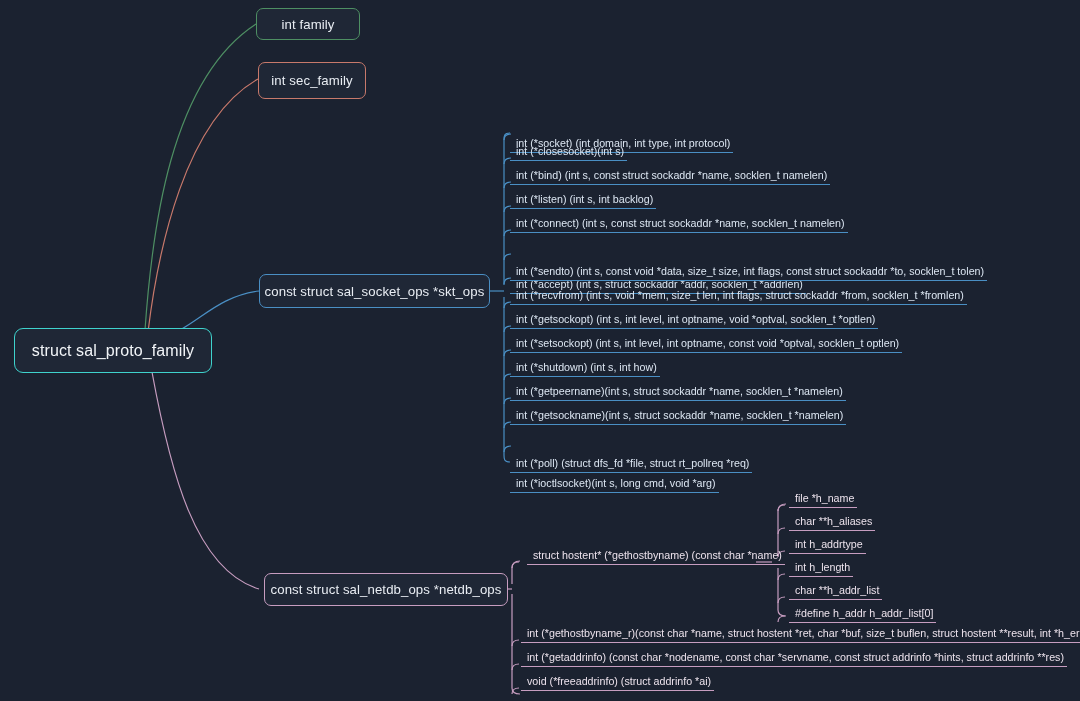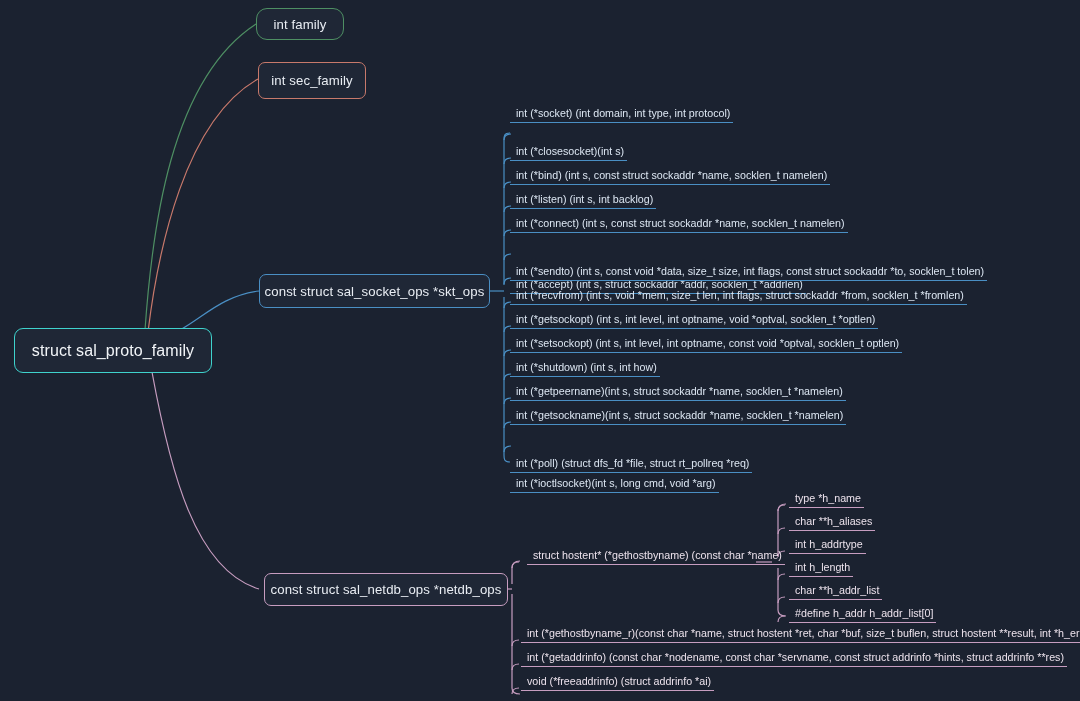--- a/index.html
+++ b/index.html
@@ -108,57 +108,57 @@
       <path d="M778,580 C778,576 780,574 785,574"></path>
       <path d="M778,603 C778,599 780,597 785,597"></path>
       <path d="M778,622 C778,618 780,616 785,616"></path>
     </g>
   </svg>
 
   <div class="node root" style="left:14px;top:328px;width:198px;height:45px;">
     <span>struct sal_proto_family</span>
   </div>
 
-  <div class="node branch family" style="left:256px;top:8px;width:88px;height:32px;border-radius:11px;">
+  <div class="node branch family" style="left:256px;top:8px;width:104px;height:32px;">
     <span>int family</span>
   </div>
 
   <div class="node branch secfamily" style="left:258px;top:62px;width:108px;height:37px;">
     <span>int sec_family</span>
   </div>
 
   <div class="node branch skt" style="left:259px;top:274px;width:231px;height:34px;">
     <span>const struct sal_socket_ops *skt_ops</span>
   </div>
 
   <div class="node branch netdb" style="left:264px;top:573px;width:244px;height:33px;">
     <span>const struct sal_netdb_ops *netdb_ops</span>
   </div>
 
-  <div class="leaf blue" style="left:510px;top:106px;">int (*socket)      (int domain, int type, int protocol)</div>
+  <div class="leaf blue" style="left:510px;top:136px;">int (*socket)      (int domain, int type, int protocol)</div>
   <div class="leaf blue" style="left:510px;top:144px;">int (*closesocket)(int s)</div>
   <div class="leaf blue" style="left:510px;top:168px;">int (*bind)        (int s, const struct sockaddr *name, socklen_t namelen)</div>
   <div class="leaf blue" style="left:510px;top:192px;">int (*listen)     (int s, int backlog)</div>
   <div class="leaf blue" style="left:510px;top:216px;">int (*connect)    (int s, const struct sockaddr *name, socklen_t namelen)</div>
   <div class="leaf blue" style="left:510px;top:240px;margin-top:37px;">int (*accept)     (int s, struct sockaddr *addr, socklen_t *addrlen)</div>
   <div class="leaf blue" style="left:510px;top:264px;">int (*sendto)     (int s, const void *data, size_t size, int flags, const struct sockaddr *to, socklen_t tolen)</div>
   <div class="leaf blue" style="left:510px;top:288px;">int (*recvfrom)   (int s, void *mem, size_t len, int flags, struct sockaddr *from, socklen_t *fromlen)</div>
   <div class="leaf blue" style="left:510px;top:312px;">int (*getsockopt) (int s, int level, int optname, void *optval, socklen_t *optlen)</div>
   <div class="leaf blue" style="left:510px;top:336px;">int (*setsockopt) (int s, int level, int optname, const void *optval, socklen_t optlen)</div>
   <div class="leaf blue" style="left:510px;top:360px;">int (*shutdown)   (int s, int how)</div>
   <div class="leaf blue" style="left:510px;top:384px;">int (*getpeername)(int s, struct sockaddr *name, socklen_t *namelen)</div>
   <div class="leaf blue" style="left:510px;top:408px;">int (*getsockname)(int s, struct sockaddr *name, socklen_t *namelen)</div>
   <div class="leaf blue" style="left:510px;top:432px;margin-top:44px;">int (*ioctlsocket)(int s, long cmd, void *arg)</div>
   <div class="leaf blue" style="left:510px;top:456px;">int (*poll)       (struct dfs_fd *file, struct rt_pollreq *req)</div>
 
   <div class="leaf pink" style="left:527px;top:548px;">struct hostent* (*gethostbyname)  (const char *name)</div>
   <div class="leaf pink" style="left:521px;top:626px;">int  (*gethostbyname_r)(const char *name, struct hostent *ret, char *buf, size_t buflen, struct hostent **result, int *h_errnop)</div>
   <div class="leaf pink" style="left:521px;top:650px;">int  (*getaddrinfo)    (const char *nodename, const char *servname, const struct addrinfo *hints, struct addrinfo **res)</div>
   <div class="leaf pink" style="left:521px;top:674px;">void  (*freeaddrinfo)   (struct addrinfo *ai)</div>
 
-  <div class="leaf pink" style="left:789px;top:491px;">type  *h_name</div>
+  <div class="leaf pink" style="left:789px;top:491px;">file  *h_name</div>
   <div class="leaf pink" style="left:789px;top:514px;">char **h_aliases</div>
   <div class="leaf pink" style="left:789px;top:537px;">int    h_addrtype</div>
   <div class="leaf pink" style="left:789px;top:560px;">int    h_length</div>
   <div class="leaf pink" style="left:789px;top:583px;">char **h_addr_list</div>
   <div class="leaf pink" style="left:789px;top:606px;">#define h_addr h_addr_list[0]</div>
 
 </div>
 
 </body></html>

